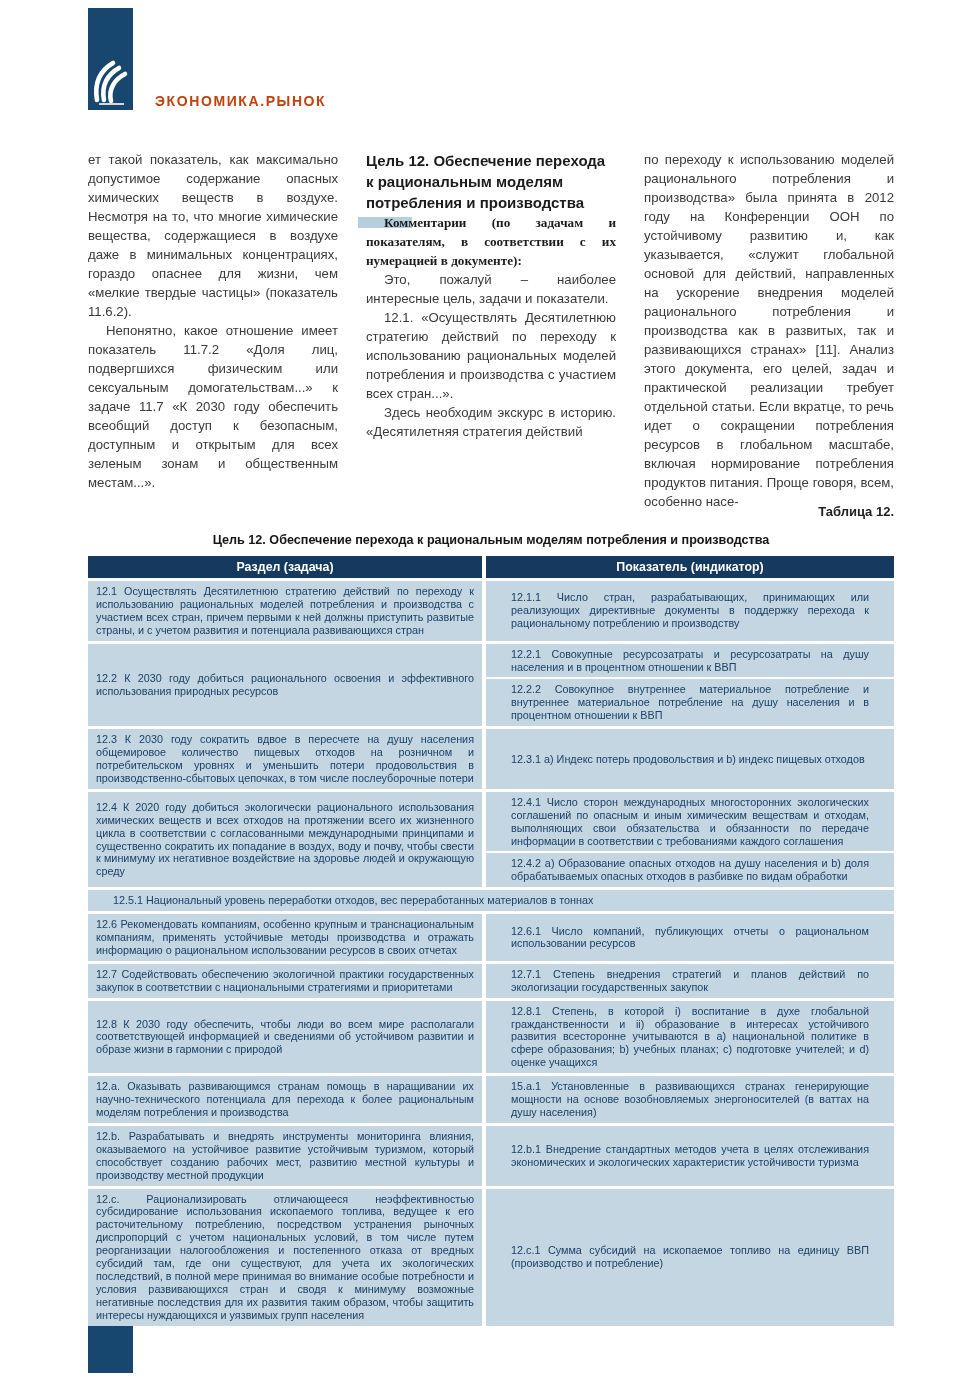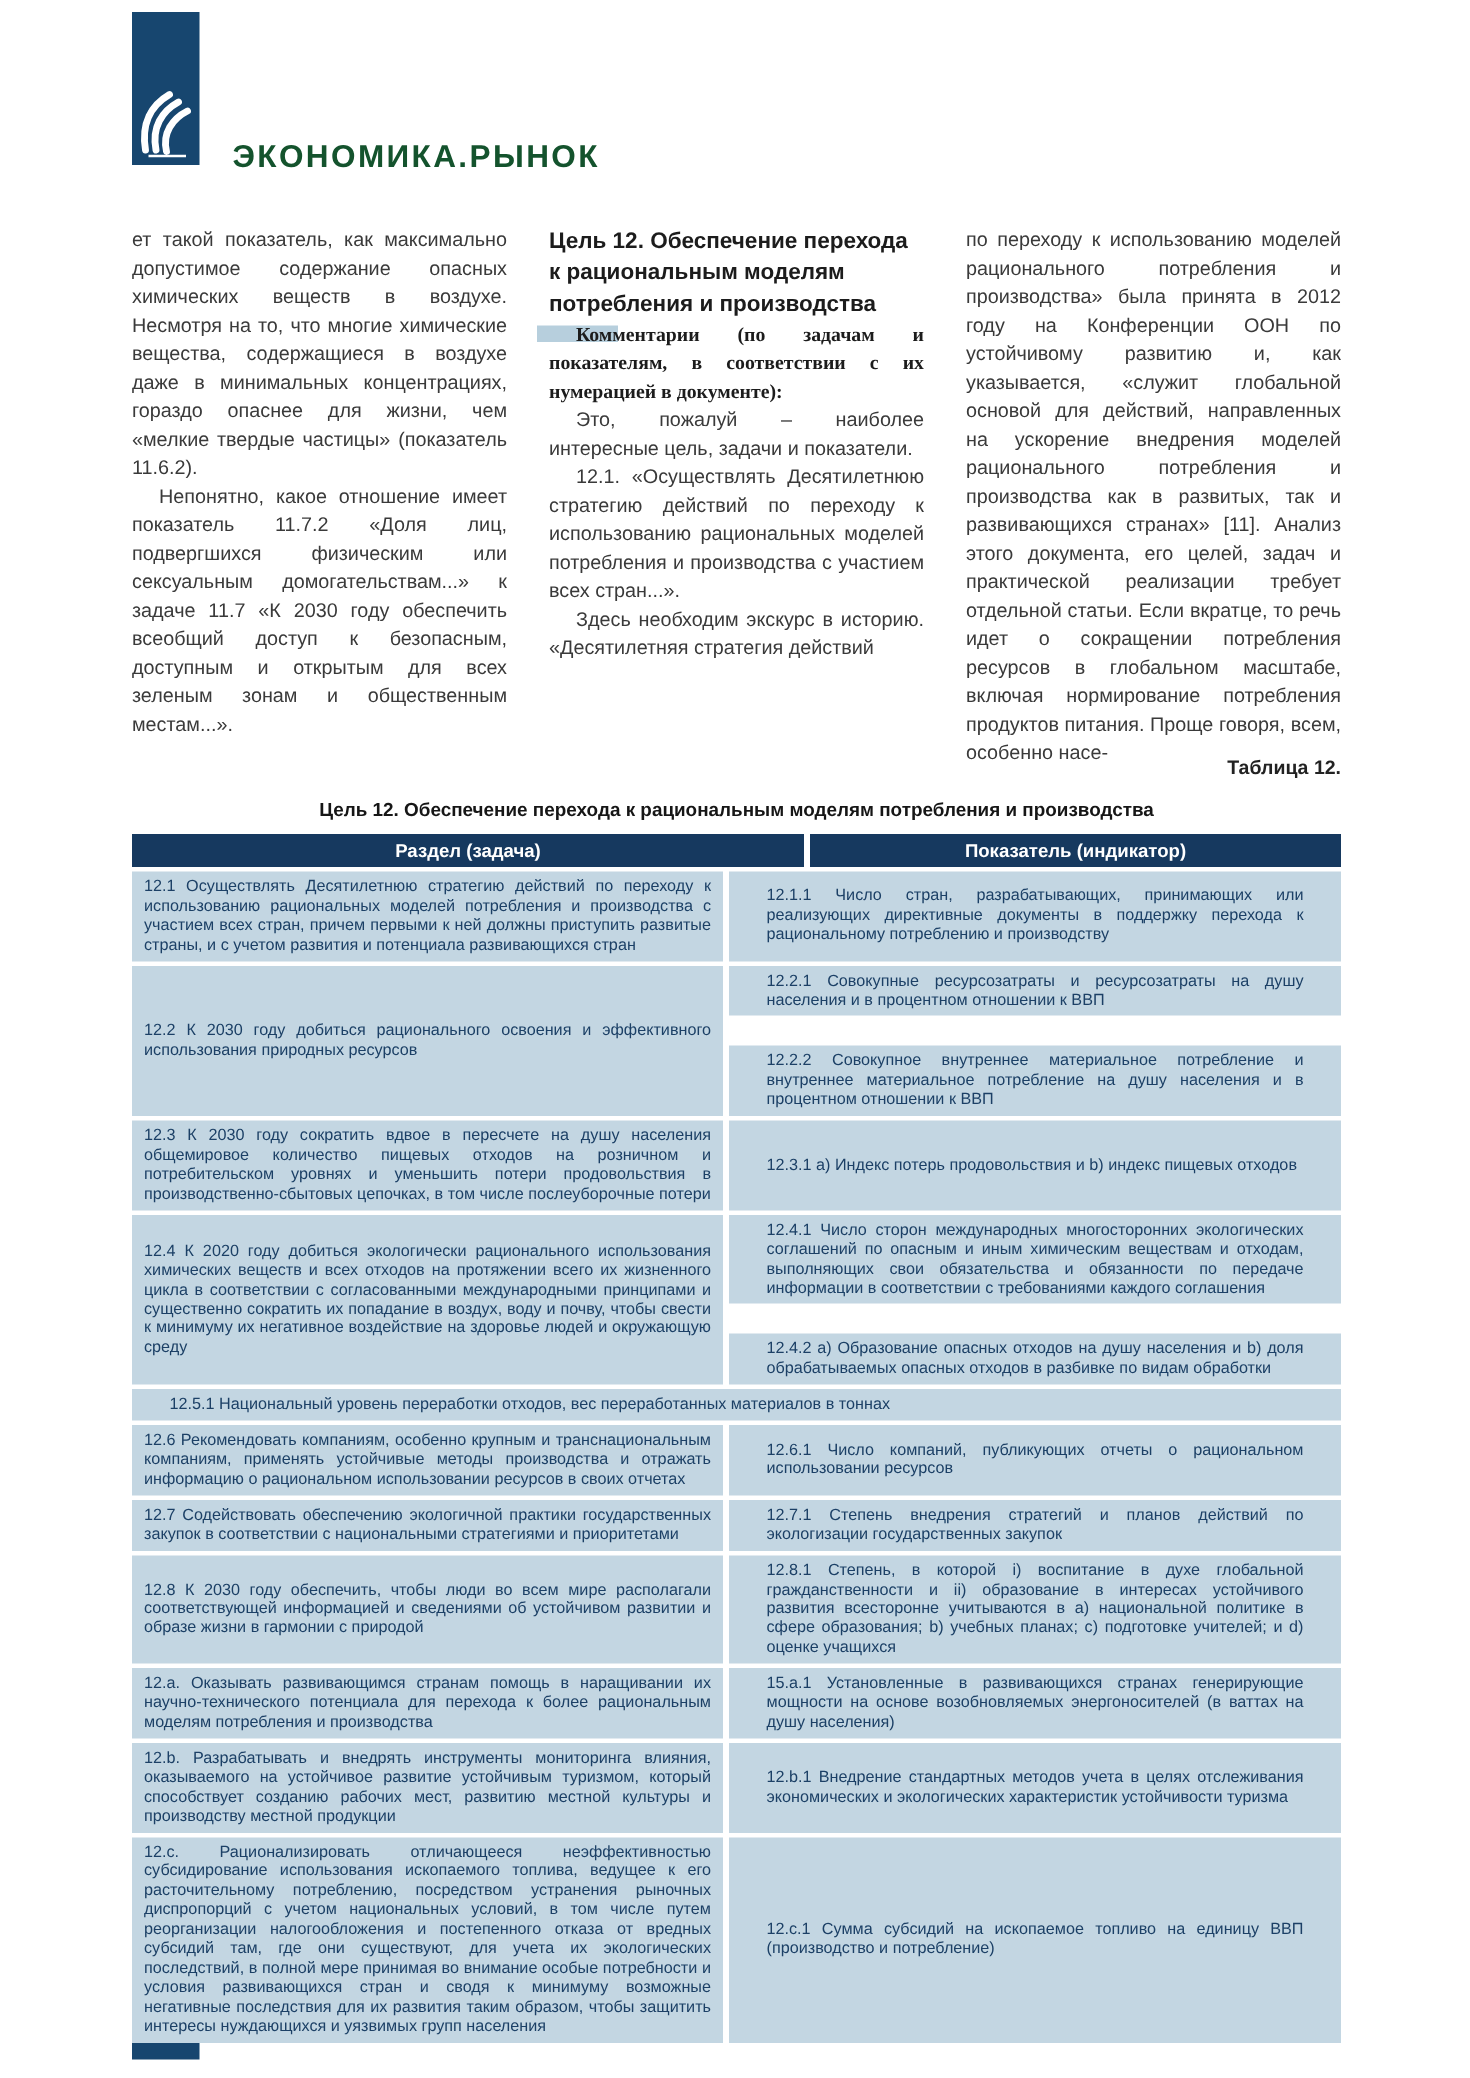--- a/index.html
+++ b/index.html
@@ -10,21 +10,21 @@
   }
   .page{position:absolute;inset:0;overflow:hidden;}
 
   
   .logo-block{
     position:absolute;left:88px;top:8px;width:45px;height:102px;
     background:#17466f;
   }
   .brand{
     position:absolute;left:155px;top:93px;
-    font-size:21px;font-weight:bold;color:#14532d;letter-spacing:1.6px;
+    font-size:14px;font-weight:bold;color:#c2410c;letter-spacing:1.6px;
   }
 
   
   .article{
     position:absolute;left:88px;top:150px;width:806px;
     display:flex;gap:28px;z-index:2;
   }
   .col{flex:1;font-size:13.2px;line-height:19px;color:#3a3a3a;text-align:justify;}
   .col p{margin:0;}
   .p-indent{text-indent:18px;}
@@ -46,37 +46,37 @@
   }
   .table-title{
     text-align:center;font-weight:bold;font-size:12.6px;color:#161616;
     margin:0 0 9px 0;
   }
   .thead{display:flex;background:#ffffff;}
   .th{
     background:#16395f;color:#ffffff;font-weight:bold;font-size:12.4px;
     height:22px;display:flex;align-items:center;justify-content:center;
   }
-  .th-left{width:448px;margin-right:4px;}
+  .th-left{width:394px;margin-right:4px;}
   .th-right{flex:1;}
   .tbody{}
   .trow{display:flex;margin-top:3px;}
   .cell-text{
     font-size:10.8px;line-height:12.9px;color:#1c4066;text-align:justify;
   }
   .task-cell{
     width:378px;padding:4px 8px;background:#c3d6e2;margin-right:4px;
     display:flex;align-items:center;
   }
   .ind-cell{flex:1;display:flex;flex-direction:column;}
   .ind-item{
     flex:1;background:#c3d6e2;padding:4px 25px;
     display:flex;align-items:center;
   }
-  .ind-item + .ind-item{margin-top:20px;}
+  .ind-item + .ind-item{margin-top:2px;}
 
   
   .footer-box{
     position:absolute;left:88px;top:1283px;width:45px;height:90px;
     background:#17466f;color:#ffffff;font-weight:bold;font-size:14.5px;
     text-align:center;padding-top:6px;box-sizing:border-box;
   }
   .footer-line{
     position:absolute;left:155px;top:1288px;
     font-size:14.5px;color:#17466f;letter-spacing:0.6px;

